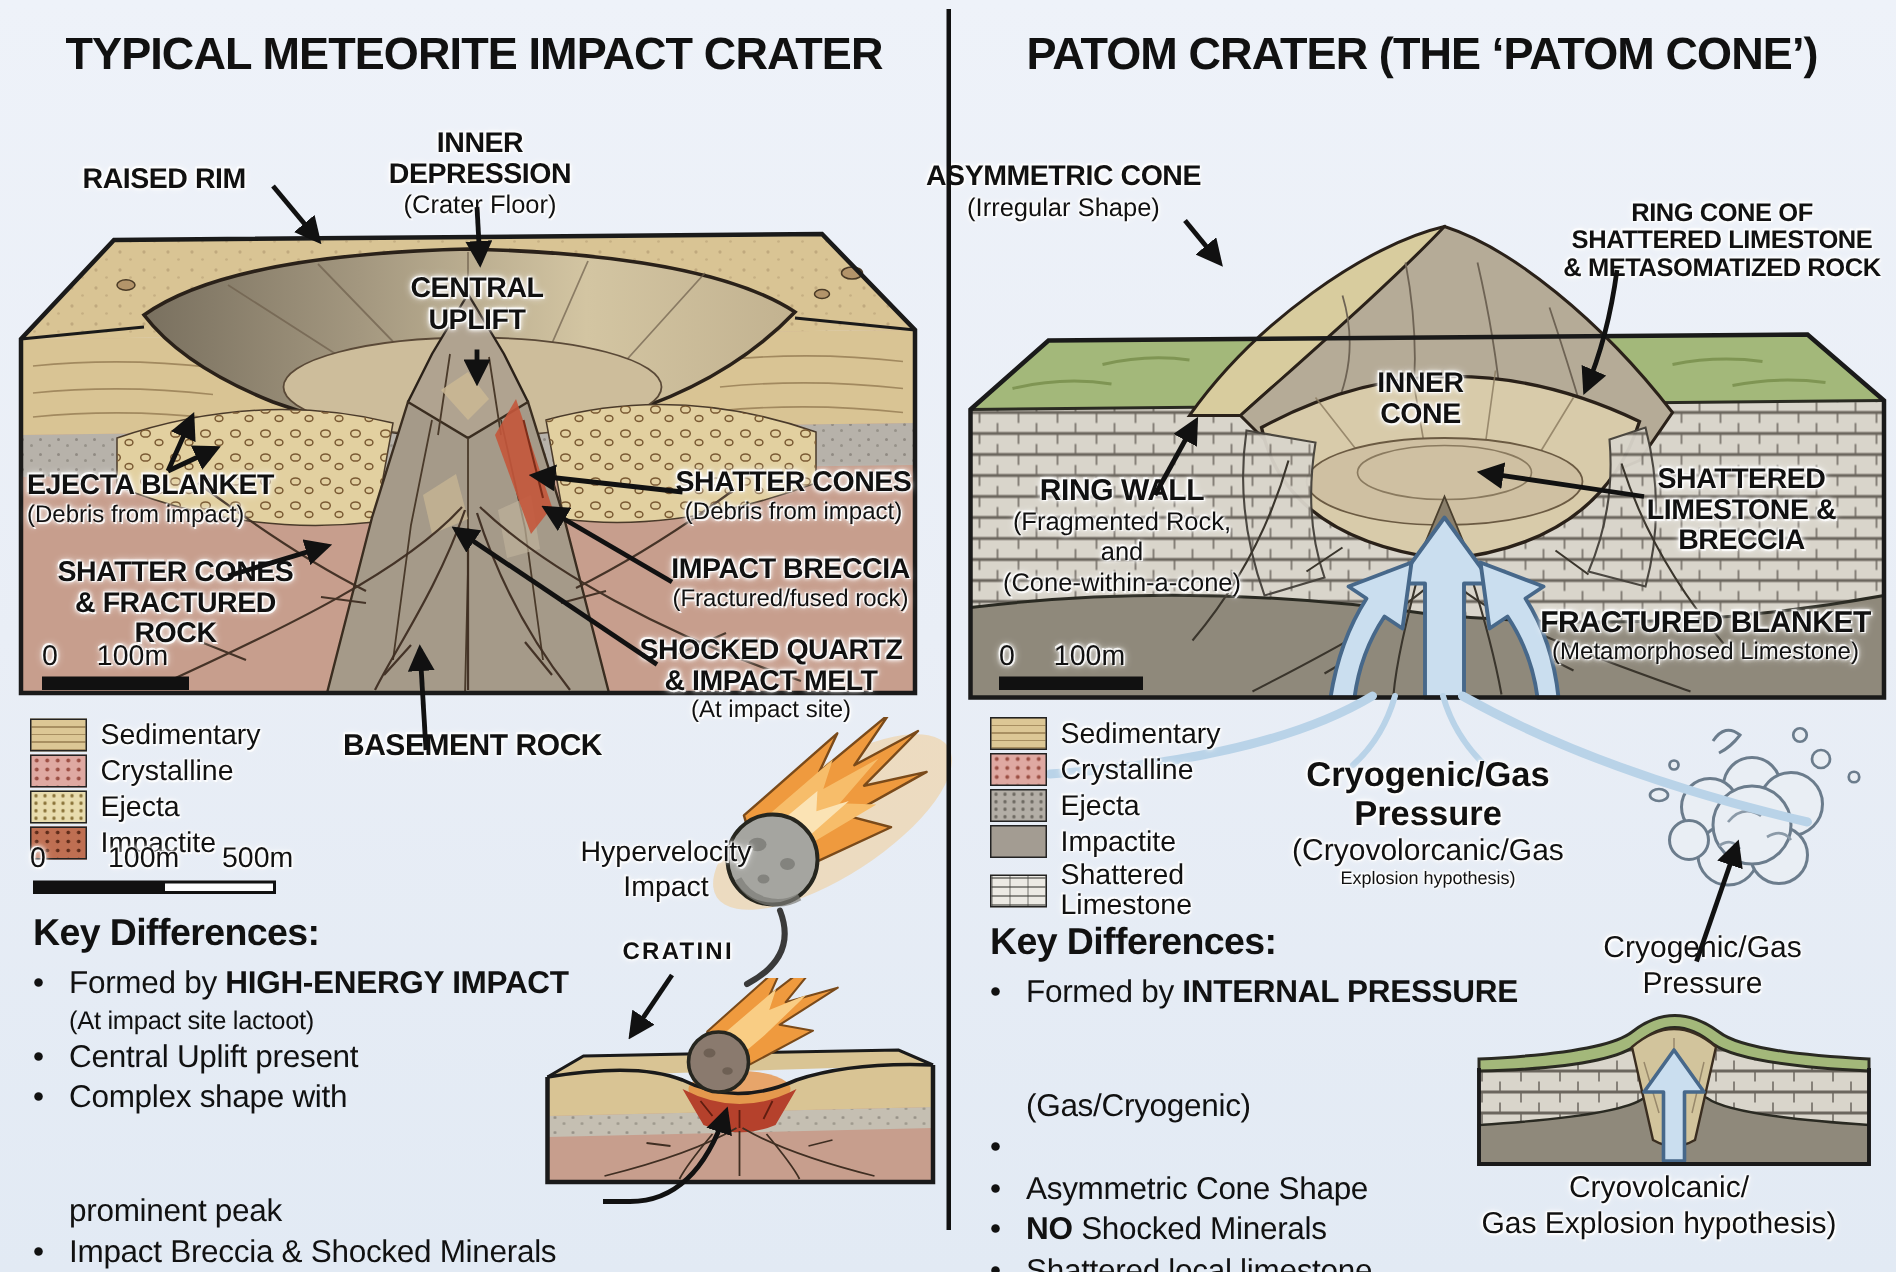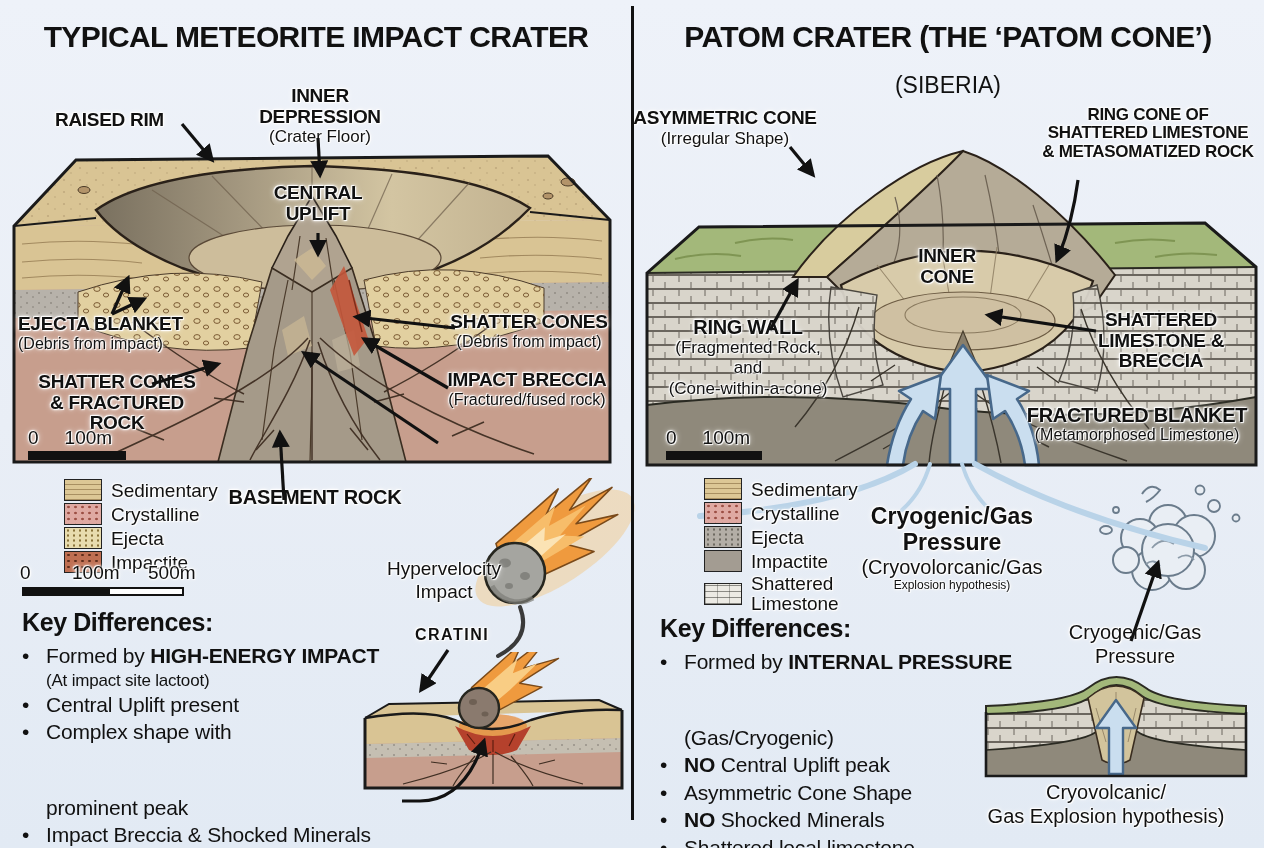--- a/index.html
+++ b/index.html
@@ -11,21 +11,21 @@
   .ttl{font-weight:bold;font-size:30px;letter-spacing:-.6px;text-align:center;white-space:nowrap;}
   .sub-ttl{font-size:23px;text-align:center;white-space:nowrap;}
   .lb{font-weight:bold;font-size:19px;line-height:1.08;letter-spacing:-.3px;}
   .lb20{font-weight:bold;font-size:20px;line-height:1.1;letter-spacing:-.3px;}
   .ls{font-size:16px;line-height:1.18;}
   .ls17{font-size:17px;line-height:1.2;}
   .ctr{text-align:center;}
   .z10{z-index:10;} .z5{z-index:5;} .z1{z-index:1;} .z50{z-index:50;pointer-events:none;}
   .divider{position:absolute;left:631px;top:6px;width:3px;height:814px;background:#111;z-index:20;}
   
-  .lg-row{display:flex;align-items:center;margin-bottom:2px;margin-left:44px;}
+  .lg-row{display:flex;align-items:center;margin-bottom:2px;}
   .sw{width:36px;height:20px;border:1.6px solid #222;margin-right:9px;flex:0 0 auto;}
   .sw-sed{background-color:#dcc795;background-image:repeating-linear-gradient(0deg,rgba(90,60,20,.4) 0 1px,transparent 1px 5px);}
   .sw-crys{background-color:#dfa9a2;background-image:radial-gradient(circle,#9c4f44 1px,transparent 1.6px);background-size:7px 6px;}
   .sw-ej-l{background-color:#e8dcae;background-image:radial-gradient(circle,#8a7339 .9px,transparent 1.4px);background-size:6px 5px;}
   .sw-imp-l{background-color:#bf6f52;background-image:radial-gradient(circle,#5f2c1a 1px,transparent 1.5px);background-size:7px 6px;}
   .sw-ej-r{background-color:#b3aea6;background-image:radial-gradient(circle,#6e6a62 .9px,transparent 1.4px);background-size:6px 5px;}
   .sw-imp-r{background-color:#a39c92;}
   .sw-shl{background-color:#eceae4;background-image:repeating-linear-gradient(0deg,rgba(60,60,55,.55) 0 1px,transparent 1px 6px),repeating-linear-gradient(90deg,rgba(60,60,55,.35) 0 1px,transparent 1px 12px);}
   .lg-label{font-size:19px;line-height:1.0;}
   
@@ -287,20 +287,25 @@
   <div class="abs z10 ctr" style="left:22px;top:372px;width:190px;">
     <div class="lb halo">SHATTER CONES</div>
     <div class="lb halo">&amp; FRACTURED ROCK</div>
   </div>
 
   <div class="abs z10 ctr" style="left:443px;top:370px;width:168px;">
     <div class="lb halo">IMPACT BRECCIA</div>
     <div class="ls halo">(Fractured/fused rock)</div>
   </div>
 
+  <div class="abs z10 ctr" style="left:425px;top:424px;width:178px;">
+    <div class="lb halo">SHOCKED QUARTZ</div>
+    <div class="lb halo">&amp; IMPACT MELT</div>
+    <div class="ls halo">(At impact site)</div>
+  </div>
 
   <div class="abs z10 ctr" style="left:220px;top:486px;width:190px;">
     <div class="lb20 halo">BASEMENT ROCK</div>
   </div>
 
   <div class="abs z10" style="left:28px;top:427px;">
     <div class="scl-txt halo"><span>0</span><span style="margin-left:26px;">100m</span></div>
     <div class="bar-black" style="width:98px;margin-top:2px;"></div>
   </div>
 
@@ -354,29 +359,28 @@
     <div class="ksub-big">(Coesite/Stishovite)</div>
   </div>
 
   <div class="abs z10 ctr" style="left:378px;top:558px;width:132px;font-size:19px;line-height:1.2;">
     <div class="halo">Hypervelocity</div>
     <div class="halo">Impact</div>
   </div>
   <div class="abs z10 cratini halo" style="left:415px;top:626px;">CRATINI</div>
 
   <div class="abs z10 ttl" style="left:640px;top:20px;width:616px;">PATOM CRATER (THE ‘PATOM CONE’)</div>
-  <div class="abs z10 sub-ttl" style="left:640px;top:72px;width:616px;">(SIBERIA)</div>
-
-  <div class="abs z10 ctr" style="left:626px;top:108px;width:198px;">
+
+  <div class="abs z10 ctr" style="left:610px;top:108px;width:198px;">
     <div class="lb halo">ASYMMETRIC CONE</div>
     <div class="ls17 halo">(Irregular Shape)</div>
   </div>
 
   <div class="abs z10 ctr" style="left:1038px;top:106px;width:220px;">
-    <div class="lb halo" style="font-size:17px;">RING CONE OF</div>
+    <div class="lb halo" style="font-size:17px;margin-top:27px;">RING CONE OF</div>
     <div class="lb halo" style="font-size:17px;">SHATTERED LIMESTONE</div>
     <div class="lb halo" style="font-size:17px;">&amp; METASOMATIZED ROCK</div>
   </div>
 
   <div class="abs z10 ctr" style="left:898px;top:246px;width:98px;">
     <div class="lb halo">INNER</div>
     <div class="lb halo">CONE</div>
   </div>
 
   <div class="abs z10 ctr" style="left:646px;top:316px;width:204px;">
@@ -434,21 +438,20 @@
 
   <div class="abs z10" style="left:660px;top:614px;width:390px;">
     <div class="kd-head">Key Differences:</div>
     <div class="kbullet">
         <span class="kdot">•</span>
         <span><span>Formed by </span><b>INTERNAL PRESSURE</b></span>
       </div>
     <div class="ksub-big">(Gas/Cryogenic)</div>
     <div class="kbullet">
         <span class="kdot">•</span>
-        <span><b>NO </b><span>Central Uplift peak</span></span>
       </div>
     <div class="kbullet">
         <span class="kdot">•</span>
         <span>Asymmetric Cone Shape</span>
       </div>
     <div class="kbullet">
         <span class="kdot">•</span>
         <span><b>NO </b><span>Shocked Minerals</span></span>
       </div>
     <div class="kbullet">

